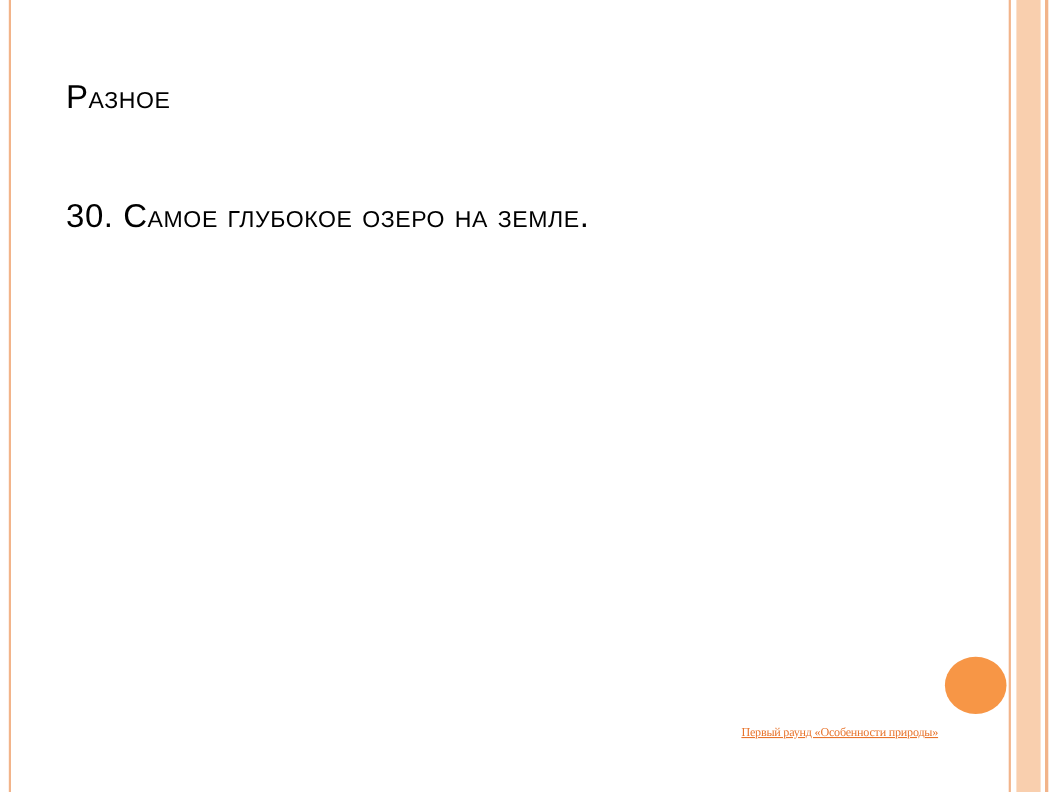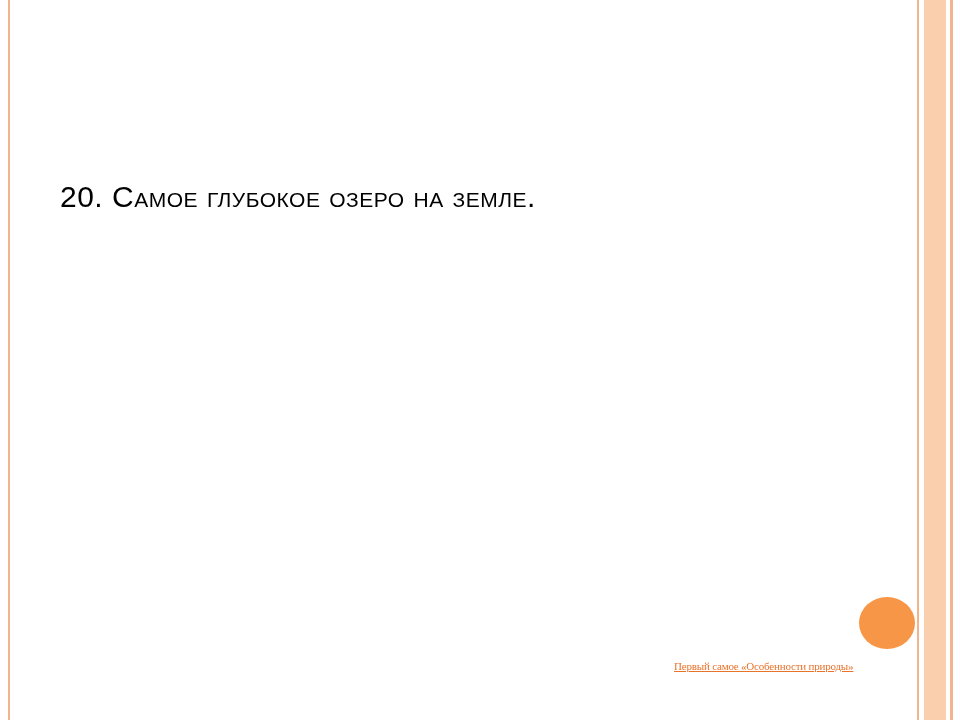--- a/index.html
+++ b/index.html
@@ -110,21 +110,22 @@
 </head>
 <body>
 
 <div class="slide">
 
   <div class="left-rule"></div>
   <div class="right-rule-thin"></div>
   <div class="right-band"></div>
   <div class="right-band-edge"></div>
 
+  <div class="category">Разное</div>
 
-  <div class="question">20. Самое глубокое озеро на земле.</div>
+  <div class="question">30. Самое глубокое озеро на земле.</div>
 
 
   <div class="circle"></div>
 
-  <a class="footer-link">Первый самое «Особенности природы»</a>
+  <a class="footer-link">Первый раунд «Особенности природы»</a>
 
 </div>
 
 </body></html>

